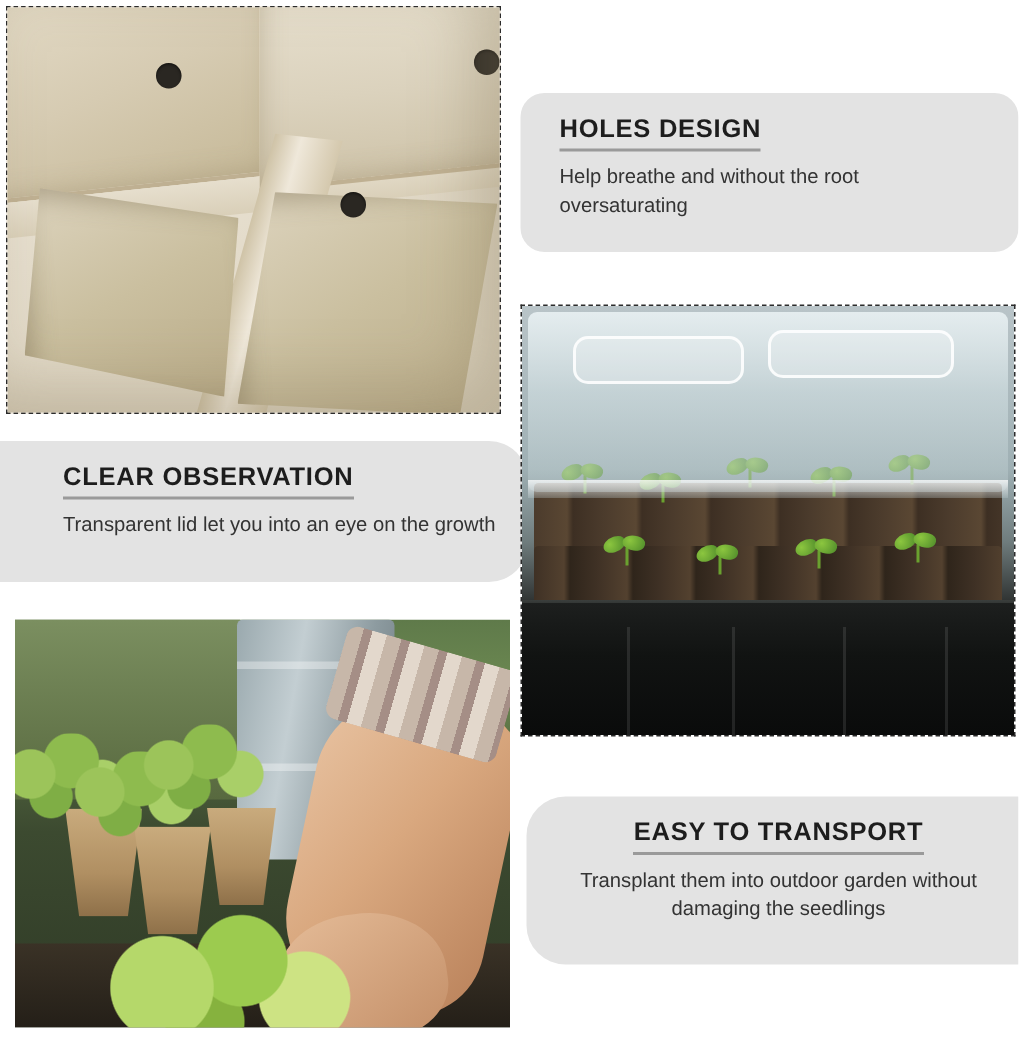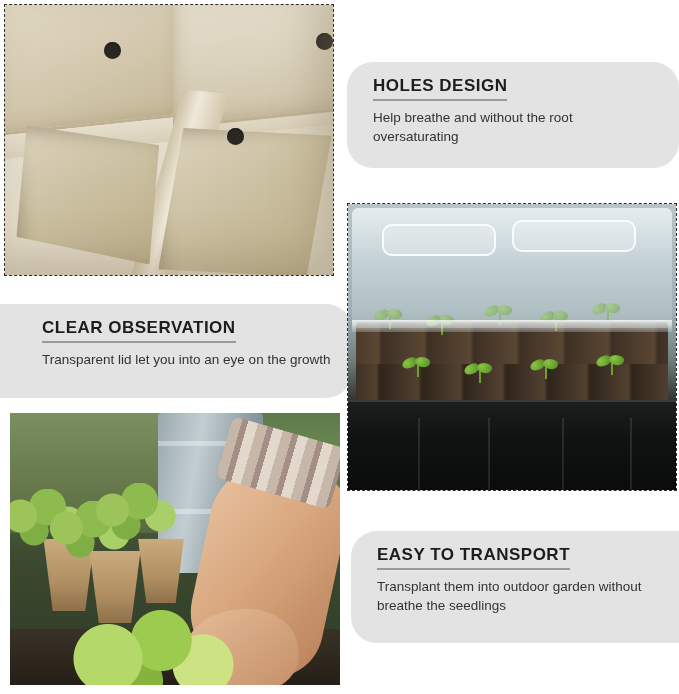--- a/index.html
+++ b/index.html
@@ -33,21 +33,21 @@
 
   
   .callout {
     position: absolute;
     background: #e3e3e3;
     border-radius: 26px 0 0 26px;
     box-sizing: border-box;
     padding: 14px 18px 14px 26px;
   }
   .callout.right-round {
-    border-radius: 26px;
+    border-radius: 16px;
   }
   .callout-title {
     font-size: 17px;
     letter-spacing: 0.5px;
     color: #1d1d1d;
     font-weight: 700;
     display: inline-block;
     border-bottom: 2px solid #9a9a9a;
     padding-bottom: 3px;
     margin-bottom: 7px;
@@ -129,21 +129,21 @@
     pointer-events: none;
   }
 
   
   #callout-holes {
     left: 347px; top: 62px; width: 332px; height: 106px;
   }
 
   
   #callout-observation {
-    left: 0px; top: 304px; width: 352px; height: 94px;
+    left: 0px; top: 294px; width: 352px; height: 94px;
     border-radius: 0 26px 26px 0;
     padding-left: 42px;
   }
 
   
   #panel-tray {
     left: 347px; top: 203px; width: 330px; height: 288px;
   }
   .tray-photo-bg {
     position: absolute; inset: 0;
@@ -286,21 +286,21 @@
       radial-gradient(circle at 70% 62%, #cde383 0 30px, transparent 31px),
       radial-gradient(circle at 35% 80%, #86b23e 0 26px, transparent 27px);
   }
   .soil-front {
     position: absolute; left: 0; right: 0; bottom: 0; height: 56px;
     background: linear-gradient(180deg,#3a3226,#241f18);
   }
 
   
   #callout-transport {
-    left: 351px; top: 531px; width: 328px; height: 112px;
+    left: 351px; top: 531px; width: 328px; height: 112px; text-align: center;
   }
 </style>
 </head>
 <body>
 
 <div class="stage">
 
   <div class="photo dashed" id="panel-holes">
     <div class="pulp-bg"></div>
     <div class="ridge-h"></div>
@@ -408,16 +408,16 @@
     <div class="pot-leaves pl-3"></div>
     <div class="soil-front"></div>
     <div class="forearm"></div>
     <div class="sleeve"></div>
     <div class="hand"></div>
     <div class="lettuce"></div>
   </div>
 
   <div class="callout" id="callout-transport">
     <div class="callout-title">EASY TO TRANSPORT</div>
-    <div class="callout-body">Transplant them into outdoor garden without breathe the seedlings</div>
+    <div class="callout-body">Transplant them into outdoor garden without damaging the seedlings</div>
   </div>
 
 </div>
 
 </body></html>

